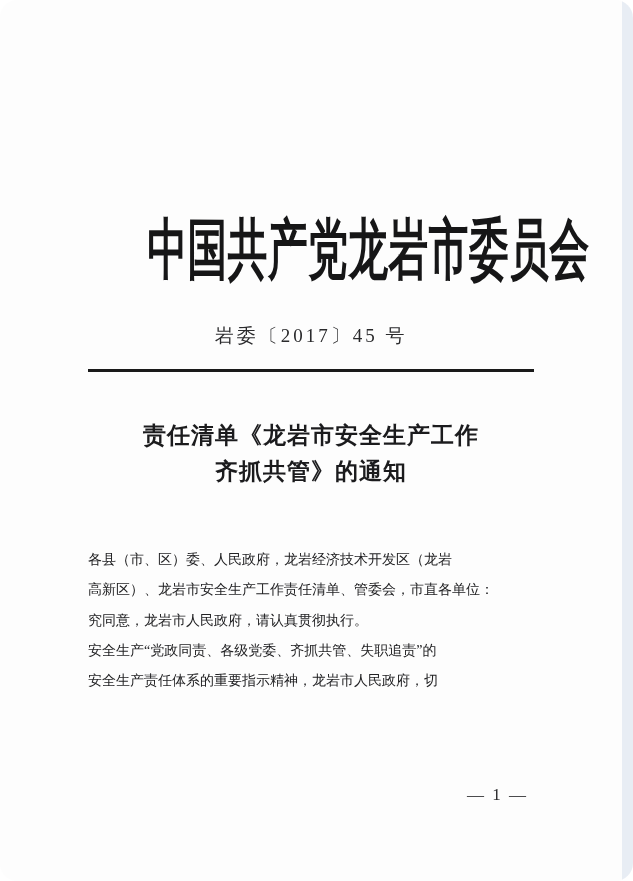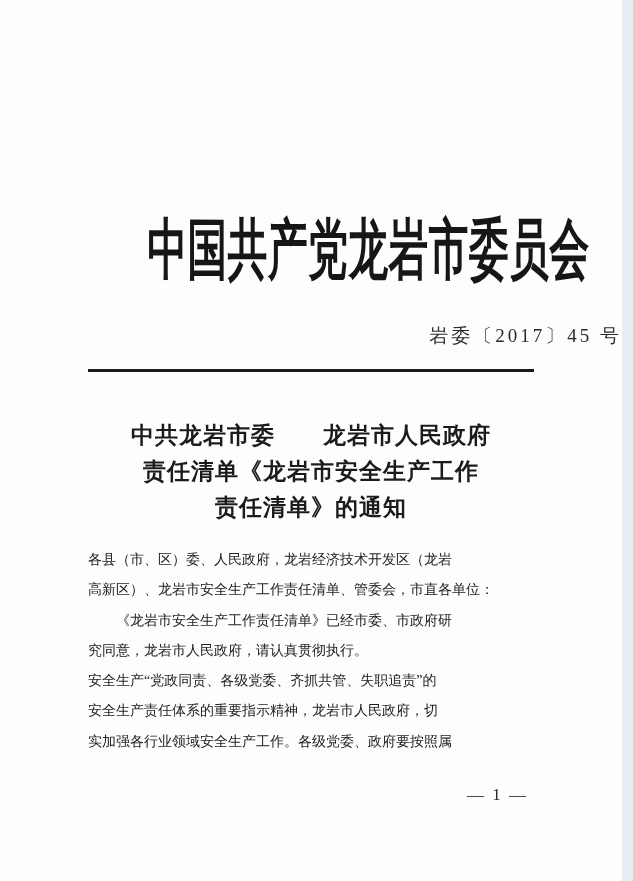--- a/index.html
+++ b/index.html
@@ -18,20 +18,21 @@
       radial-gradient(circle 1px at 60px 409px, #a8a8a8 40%, transparent 60%),
       radial-gradient(circle 1px at 540px 142px,#c0c0c0 40%, transparent 60%),
       radial-gradient(circle 1px at 236px 193px,#bdbdbd 40%, transparent 60%),
       radial-gradient(circle 1px at 359px 465px,#c4c4c4 40%, transparent 60%),
       radial-gradient(circle 1px at 433px 262px,#bbbbbb 40%, transparent 60%),
       radial-gradient(circle 1px at 110px 548px,#c6c6c6 40%, transparent 60%),
       radial-gradient(circle 1px at 316px 587px,#c2c2c2 40%, transparent 60%),
       radial-gradient(circle 1px at 542px 576px,#c6c6c6 40%, transparent 60%);
     overflow: hidden;
     color: #1d1d1f;
+    border-radius: 18px;
   }
 
   .scan-edge {
     position: absolute;
     top: 0; right: 0;
     width: 11px; height: 881px;
     background: #e8edf4;
   }
 
   .org-name {
@@ -47,21 +48,21 @@
   }
   .org-name .squeeze {
     display: inline-block;
     transform: scaleX(0.60);
     transform-origin: center top;
   }
 
   .doc-number {
     position: absolute;
     top: 323px; left: 0; right: 11px;
-    text-align: right;
+    text-align: center;
     font-size: 19px;
     letter-spacing: 3px;
     color: #2a2a2c;
   }
 
   .header-rule {
     position: absolute;
     top: 369px; left: 88px;
     width: 446px; height: 3px;
     background: #1a1a1a;
@@ -108,32 +109,29 @@
 
   <div class="org-name">
     <span class="squeeze">中国共产党龙岩市委员会</span>
   </div>
 
   <div class="doc-number">岩委〔2017〕45 号</div>
 
   <div class="header-rule"></div>
 
   <div class="doc-title">
-    <div>中共龙岩市委　　龙岩市人民政府</div>
     <div>责任清单《龙岩市安全生产工作</div>
-    <div>责任清单》的通知</div>
+    <div>齐抓共管》的通知</div>
   </div>
 
   <div class="doc-body">
     <div class="body-line">各县（市、区）委、人民政府，龙岩经济技术开发区（龙岩</div>
     <div class="body-line">高新区）、龙岩市安全生产工作责任清单、管委会，市直各单位：</div>
-    <div class="body-line">　　《龙岩市安全生产工作责任清单》已经市委、市政府研</div>
     <div class="body-line">究同意，龙岩市人民政府，请认真贯彻执行。</div>
     <div class="body-line">安全生产“党政同责、各级党委、齐抓共管、失职追责”的</div>
     <div class="body-line">安全生产责任体系的重要指示精神，龙岩市人民政府，切</div>
-    <div class="body-line">实加强各行业领域安全生产工作。各级党委、政府要按照属</div>
   </div>
 
   <div class="page-number">— 1 —</div>
 
   <div class="scan-edge"></div>
 
 </div>
 
 </body></html>

